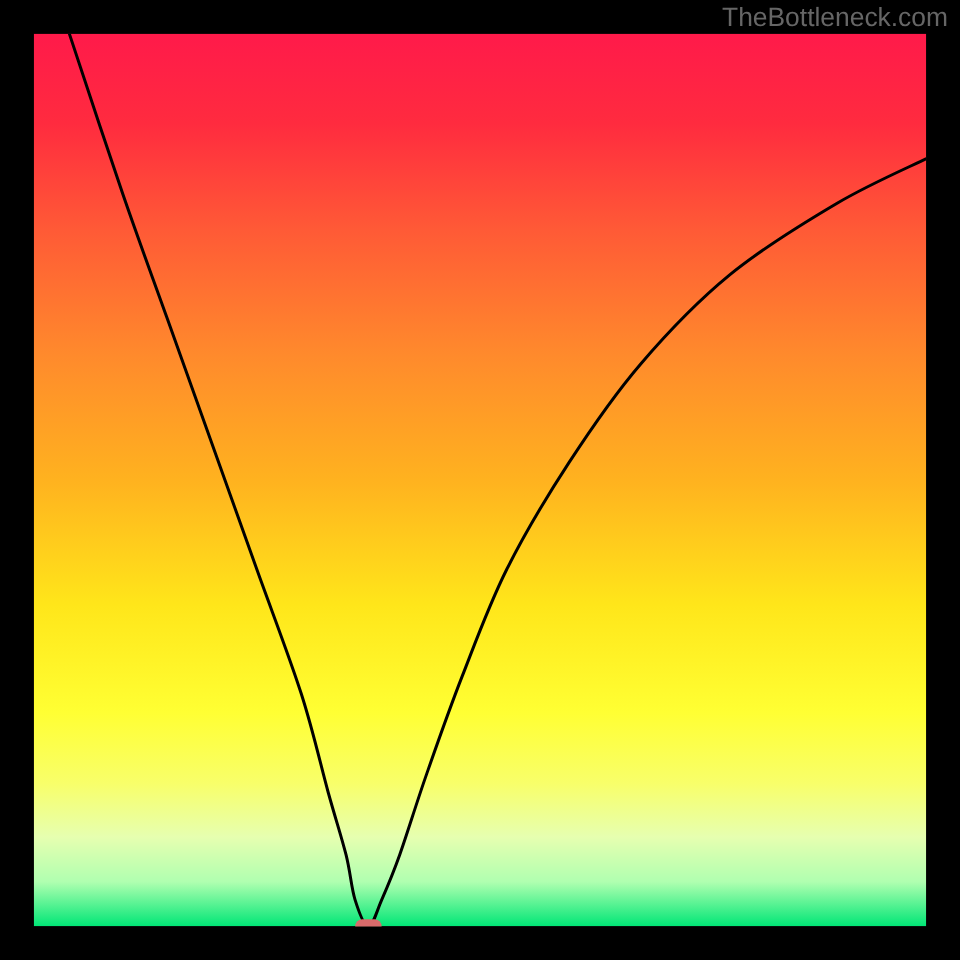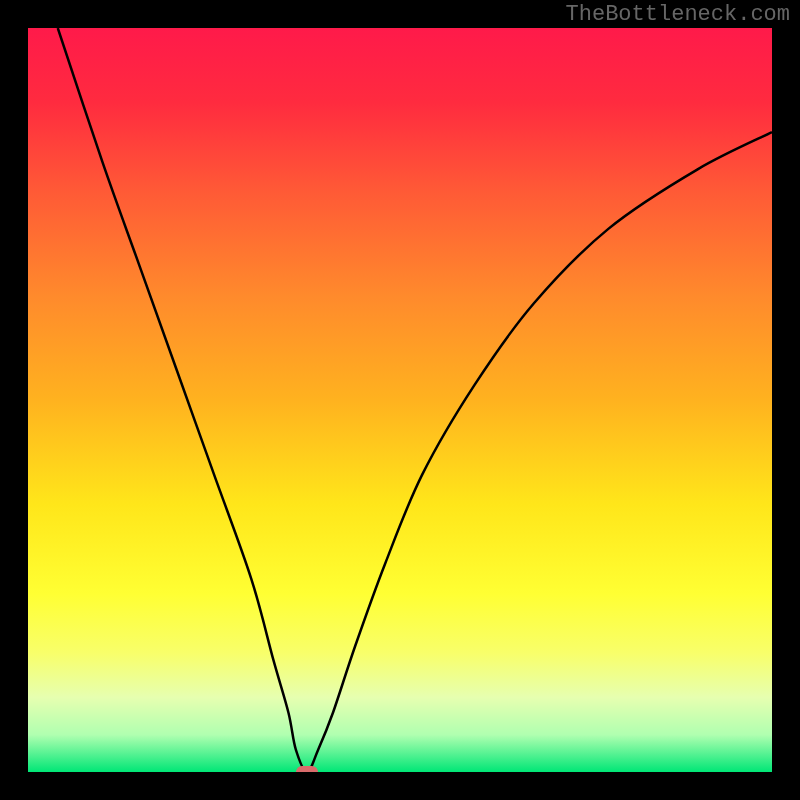--- a/index.html
+++ b/index.html
@@ -10,21 +10,21 @@
     position: relative;
     font-family: Arial, Helvetica, sans-serif;
     overflow: hidden;
   }
   .watermark {
     position: absolute;
     top: 2px;
     right: 10px;
     color: #666;
     font-size: 22px;
-    font-family: Liberation Mono, monospace;
+    font-family: Liberation Sans, sans-serif;
     z-index: 10;
   }
   .plot-area-wrap {
     position: absolute;
     left: 28px;
     top: 28px;
     width: 744px;
     height: 744px;
   }
   .plot-area {

